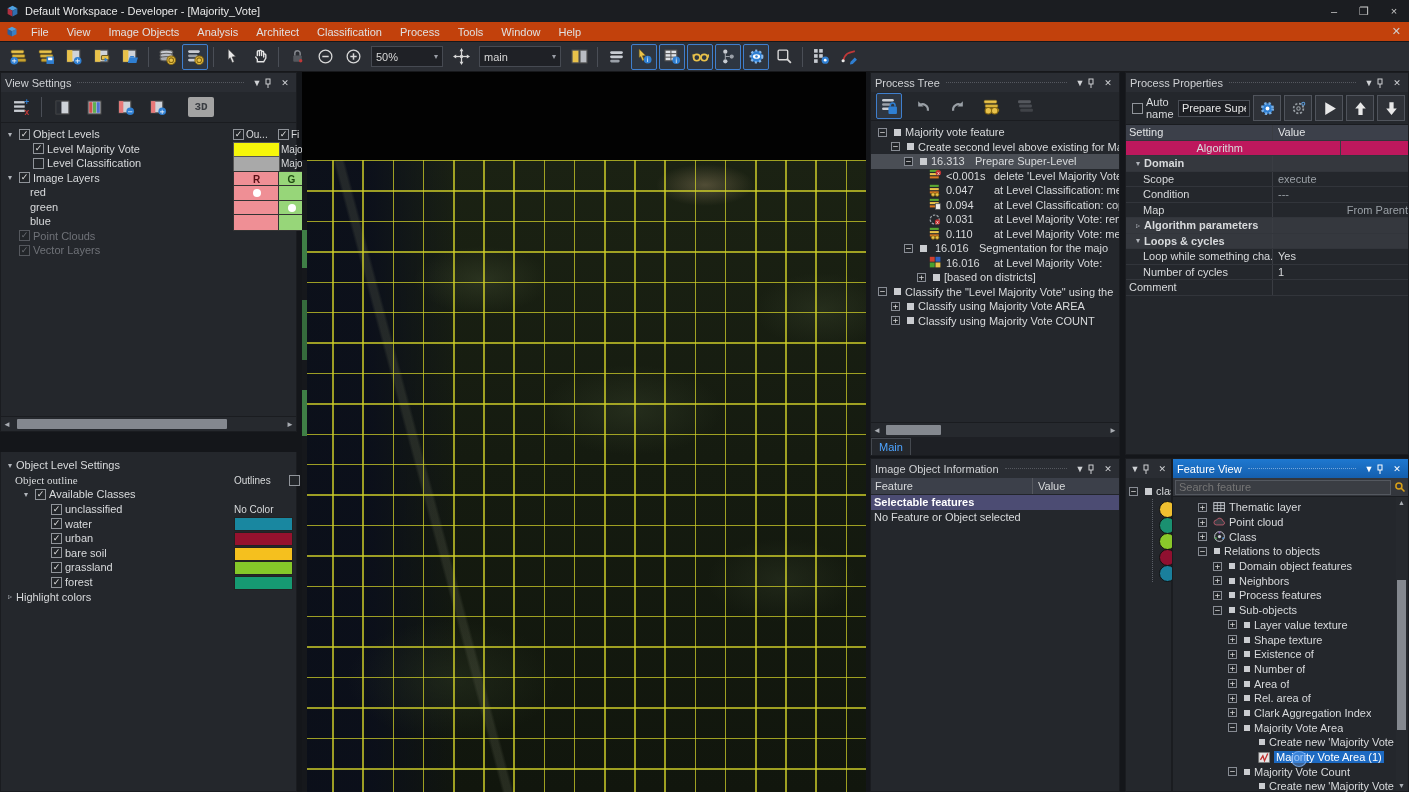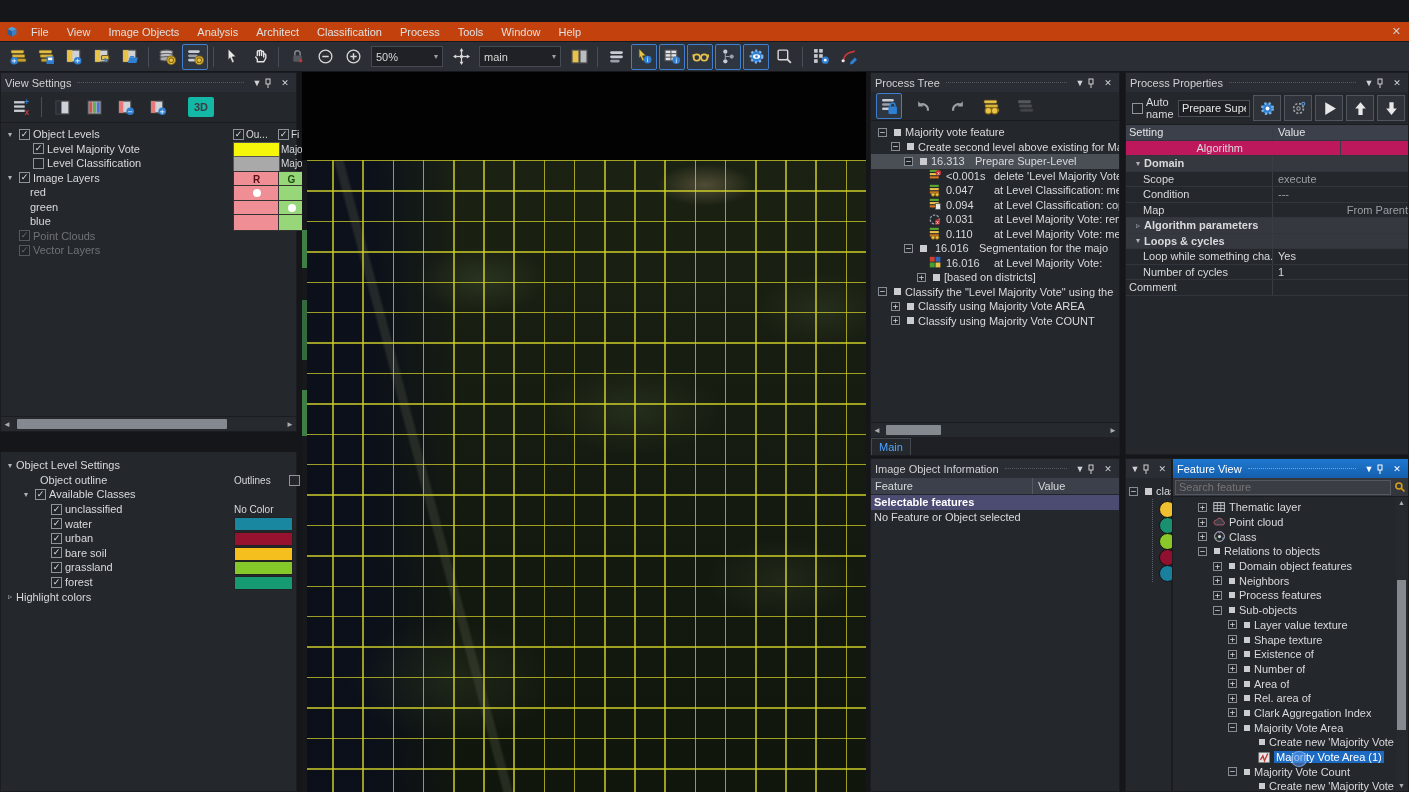--- a/index.html
+++ b/index.html
@@ -73,20 +73,35 @@
   .ihdr .c1{width:157px;border-right:1px solid #55585f;padding-left:4px;line-height:16px;}
   .ihdr .c2{flex:1;padding-left:5px;line-height:16px;}
   svg{display:block;}
   .cursor-dot{position:absolute;width:14px;height:14px;border-radius:50%;background:rgba(80,150,235,.55);border:1px solid rgba(140,190,255,.6);}
 </style>
 </head>
 <body>
 
 <div id="app">
 
+  <div class="abs titlebar">
+    <span>
+      <svg width="13" height="13" viewBox="0 0 16 16">
+          <path d="M2 4l6-3 6 3-6 3z" fill="#4da0e0"></path>
+          <path d="M2 4v7l6 3V7z" fill="#b03040"></path>
+          <path d="M14 4v7l-6 3V7z" fill="#2f6fb0"></path>
+        </svg>
+    </span>
+    <span class="t">Default Workspace - Developer - [Majority_Vote]</span>
+    <span class="wbtns">
+      <span class="wbtn">–</span>
+      <span class="wbtn">❐</span>
+      <span class="wbtn">×</span>
+    </span>
+  </div>
 
   <div class="abs menubar">
     <span style="margin:0 4px 0 6px">
       <svg width="12" height="12" viewBox="0 0 16 16">
           <path d="M2 4l6-3 6 3-6 3z" fill="#4da0e0"></path>
           <path d="M2 4v7l6 3V7z" fill="#2a5f9e"></path>
           <path d="M14 4v7l-6 3V7z" fill="#3b80c4"></path>
         </svg>
     </span>
     <span id="menu-items" style="display:flex">
@@ -344,21 +359,21 @@
           </svg>
         </div>
         <div class="tb-ic" style="margin: 0px 3px;">
           <svg width="17" height="17" viewBox="0 0 16 16">
             <rect x="1" y="2" width="11" height="11" fill="#cfd3d9" stroke="#555"></rect>
             <rect x="1" y="2" width="4" height="11" fill="#e87878"></rect>
             <circle cx="11.5" cy="11.5" r="3.6" fill="#2f7fd2"></circle>
             <text x="11.5" y="13.9" font-size="6.5" fill="#fff" text-anchor="middle" font-family="DejaVu Sans">+</text>
           </svg>
         </div>
-        <div style="margin-left: 14px; width: 26px; height: 20px; background: #14b8a6; color: rgb(58, 61, 66); font-weight: bold; display: flex; align-items: center; justify-content: center; border-radius: 2px;">3D</div>
+        <div style="margin-left: 14px; width: 26px; height: 20px; background: #a3a3a3; color: rgb(58, 61, 66); font-weight: bold; display: flex; align-items: center; justify-content: center; border-radius: 2px; font-family: Liberation Mono, monospace;">3D</div>
       </div>
     <div id="vs-tree" style="position:relative;padding-top:4px">
         <div class="trow" style="padding-left: 4px;">
           <span class="tri">▾</span>
           <span class="cb" style="visibility: visible;">✓</span>
           <span class="lbl">Object Levels</span>
         </div>
         <div class="vs-cell" style="left: 232px; top: 4px; width: 45px; height: 14.5px;"><span class="cb" style="margin:0 2px 0 0">✓</span>Ou...</div>
         <div class="vs-cell" style="left: 277px; top: 4px; width: 20px; height: 14.5px;"><span class="cb" style="margin:0 2px 0 0">✓</span>Fi</div>
         <div class="trow" style="padding-left: 18px;">
@@ -424,21 +439,21 @@
     </div>
   </div>
 
 
   <div class="abs panel" style="left:0;top:452px;width:297px;height:340px;border-top:none">
     <div id="ols-tree" style="position:relative;padding-top:6px">
         <div class="trow" style="padding-left: 4px; height: 14.6px;">
           <span class="tri">▾</span>
           <span class="lbl">Object Level Settings</span>
         </div>
-        <div class="trow" style="padding-left: 28px; height: 14.6px;">
+        <div class="trow" style="padding-left: 3px; height: 14.6px; font-family: Liberation Serif, serif;">
           <span class="tri"></span>
           <span class="lbl">Object outline</span>
         </div>
         <div class="vs-cell" style="left: 233px; top: 21px; height: 14.6px;">Outlines</div>
         <div class="vs-cell" style="left: 288px; top: 23px; width: 9px; height: 9px; border: 1px solid rgb(144, 148, 154); background: rgb(34, 37, 41);"></div>
         <div class="trow" style="padding-left: 20px; height: 14.6px;">
           <span class="tri">▾</span>
           <span class="cb">✓</span>
           <span class="lbl">Available Classes</span>
         </div>

